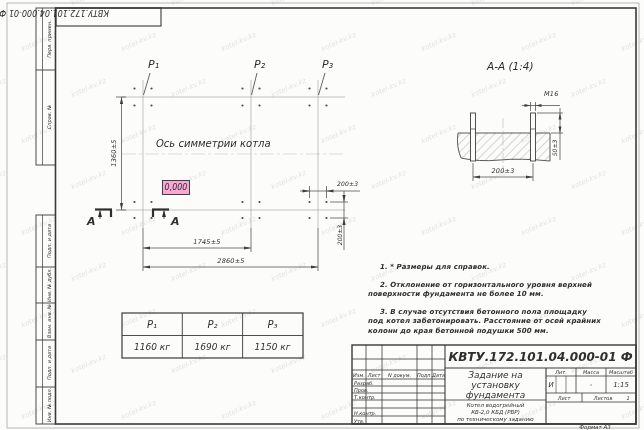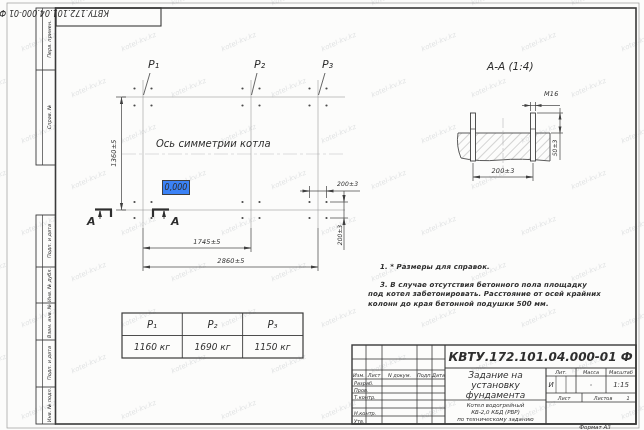--- a/index.html
+++ b/index.html
@@ -13,21 +13,21 @@
   .ctr{transform:translate(-50%,-50%);}
   .rot90{transform:translate(-50%,-50%) rotate(-90deg);}
   .rot180{transform:translate(-50%,-50%) rotate(180deg);}
   .dim{font-size:6.5px;letter-spacing:.2px;}
   .small5{font-size:5px;}
   .plabel{font-size:11px;}
   .notes{position:absolute;left:360px;top:255px;width:250px;z-index:2;}
   .notes p{margin:8px;font-size:7px;font-style:italic;line-height:9.6px;text-indent:12px;
            letter-spacing:.1px;font-weight:bold;}
   .elevbox{position:absolute;left:162px;top:180px;width:26px;height:13px;z-index:2;
-           border:.9px solid #3f3f3f;background:#3b82f6;display:flex;align-items:center;
+           border:.9px solid #3f3f3f;background:#f9a8d4;display:flex;align-items:center;
            justify-content:center;font-size:8px;font-style:italic;text-align:right;}
   .logo-row{position:absolute;left:548px;top:402px;width:88px;height:21px;z-index:2;
             display:flex;align-items:center;gap:2px;}
   .kvzr{font-size:12.5px;font-weight:bold;font-style:normal;letter-spacing:.5px;color:#111;}
   .logo-cap{font-size:4.4px;font-style:normal;line-height:5px;color:#222;}
 </style>
 </head>
 <body>
 
 <div id="sheet">
@@ -290,20 +290,21 @@
   <div class="txt" style="left:87px;top:215px;font-size:11px;font-weight:bold;">А</div>
   <div class="txt" style="left:171px;top:215px;font-size:11px;font-weight:bold;">А</div>
 
   <div class="txt" style="left:487px;top:60px;font-size:10.5px;">А-А (1:4)</div>
   <div class="txt dim" style="left:544px;top:90px;font-style:italic;">М16</div>
   <div class="txt rot90" style="left:554px;top:148px;font-size:6px;">50±3</div>
   <div class="txt ctr dim" style="left:503px;top:171px;">200±3</div>
 
   <div class="notes">
     <p>1. * Размеры для справок.</p>
+    <p>2. Отклонение от горизонтального уровня верхней поверхности фундамента не более 10 мм.</p>
     <p>3. В случае отсутствия бетонного пола площадку под котел забетонировать. Расстояние от осей крайних колонн до края бетонной подушки 500 мм.</p>
   </div>
 
   <div class="txt ctr" style="left:152px;top:324px;font-size:10px;">P₁</div>
   <div class="txt ctr" style="left:212.5px;top:324px;font-size:10px;">P₂</div>
   <div class="txt ctr" style="left:272.5px;top:324px;font-size:10px;">P₃</div>
   <div class="txt ctr" style="left:152px;top:346.5px;font-size:9px;">1160 кг</div>
   <div class="txt ctr" style="left:212.5px;top:346.5px;font-size:9px;">1690 кг</div>
   <div class="txt ctr" style="left:272.5px;top:346.5px;font-size:9px;">1150 кг</div>
 

